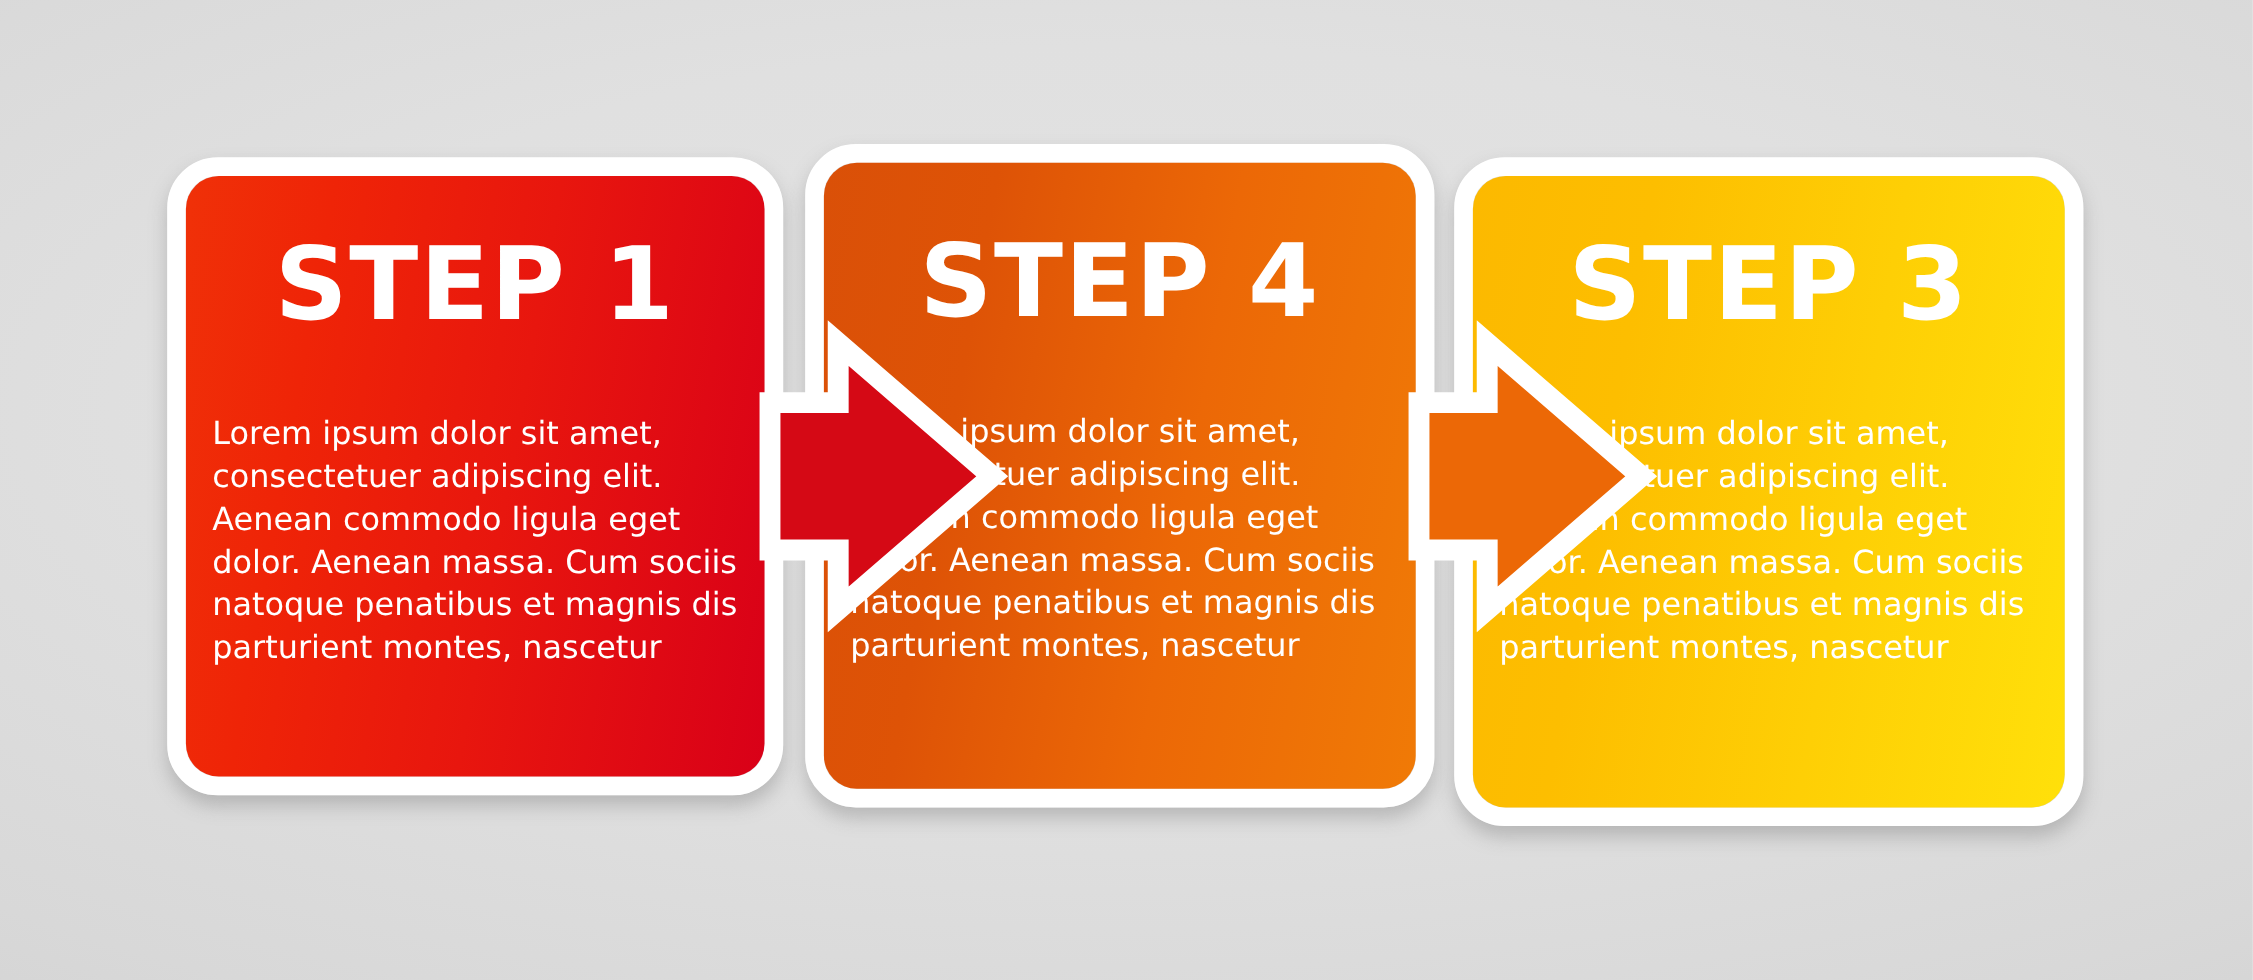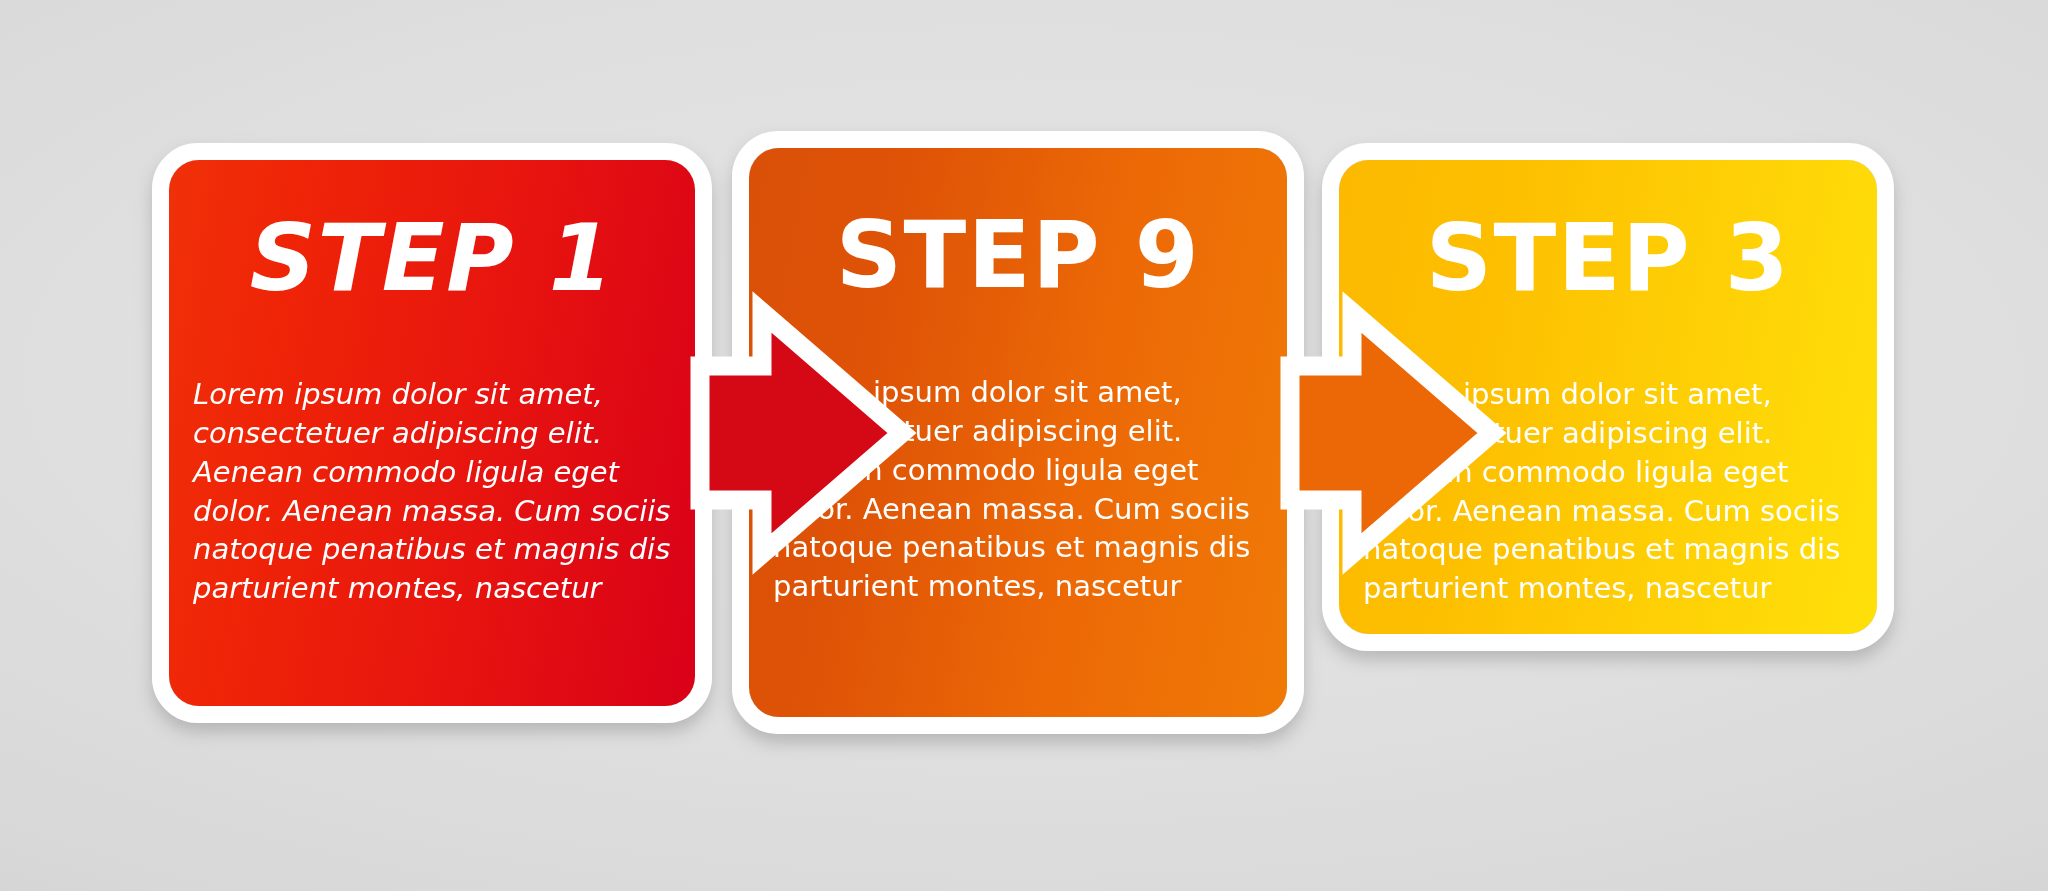--- a/index.html
+++ b/index.html
@@ -43,40 +43,39 @@
 
   .panel.step1 {
     left: 152px;
     top: 143px;
     width: 560px;
     height: 580px;
     box-shadow: 0 9px 16px rgba(120,120,120,0.38);
   }
   .panel.step1 .panel-inner {
     background: linear-gradient(100deg, #f03108 0%, #ef2407 22%, #e8160e 55%, #d90018 100%);
-    font-style: italic;
   }
 
   .panel.step2 {
     left: 732px;
     top: 131px;
     width: 572px;
     height: 603px;
     box-shadow: 0 9px 16px rgba(120,120,120,0.38);
     z-index: 3;
   }
   .panel.step2 .panel-inner {
     background: linear-gradient(100deg, #da5008 0%, #de5306 25%, #ec6806 60%, #f07a06 100%);
   }
 
   .panel.step3 {
     left: 1322px;
     top: 143px;
     width: 572px;
-    height: 508px;
+    height: 608px;
     box-shadow: 0 9px 16px rgba(120,120,120,0.38);
     z-index: 2;
   }
   .panel.step3 .panel-inner {
     background: linear-gradient(100deg, #fcb900 0%, #fdbe00 26%, #fecf05 62%, #ffe00a 100%);
   }
 
   
   .step-title {
     position: absolute;
@@ -127,21 +126,21 @@
 
   <div class="panel step1">
     <div class="panel-inner">
       <div class="step-title">STEP 1</div>
       <div class="step-body">Lorem ipsum dolor sit amet, consectetuer adipiscing elit. Aenean commodo ligula eget dolor. Aenean massa. Cum sociis natoque penatibus et magnis dis parturient montes, nascetur</div>
     </div>
   </div>
 
   <div class="panel step2">
     <div class="panel-inner">
-      <div class="step-title">STEP 9</div>
+      <div class="step-title">STEP 4</div>
       <div class="step-body">Lorem ipsum dolor sit amet, consectetuer adipiscing elit. Aenean commodo ligula eget dolor. Aenean massa. Cum sociis natoque penatibus et magnis dis parturient montes, nascetur</div>
     </div>
   </div>
 
   <div class="panel step3">
     <div class="panel-inner">
       <div class="step-title">STEP 3</div>
       <div class="step-body">Lorem ipsum dolor sit amet, consectetuer adipiscing elit. Aenean commodo ligula eget dolor. Aenean massa. Cum sociis natoque penatibus et magnis dis parturient montes, nascetur</div>
     </div>
   </div>

